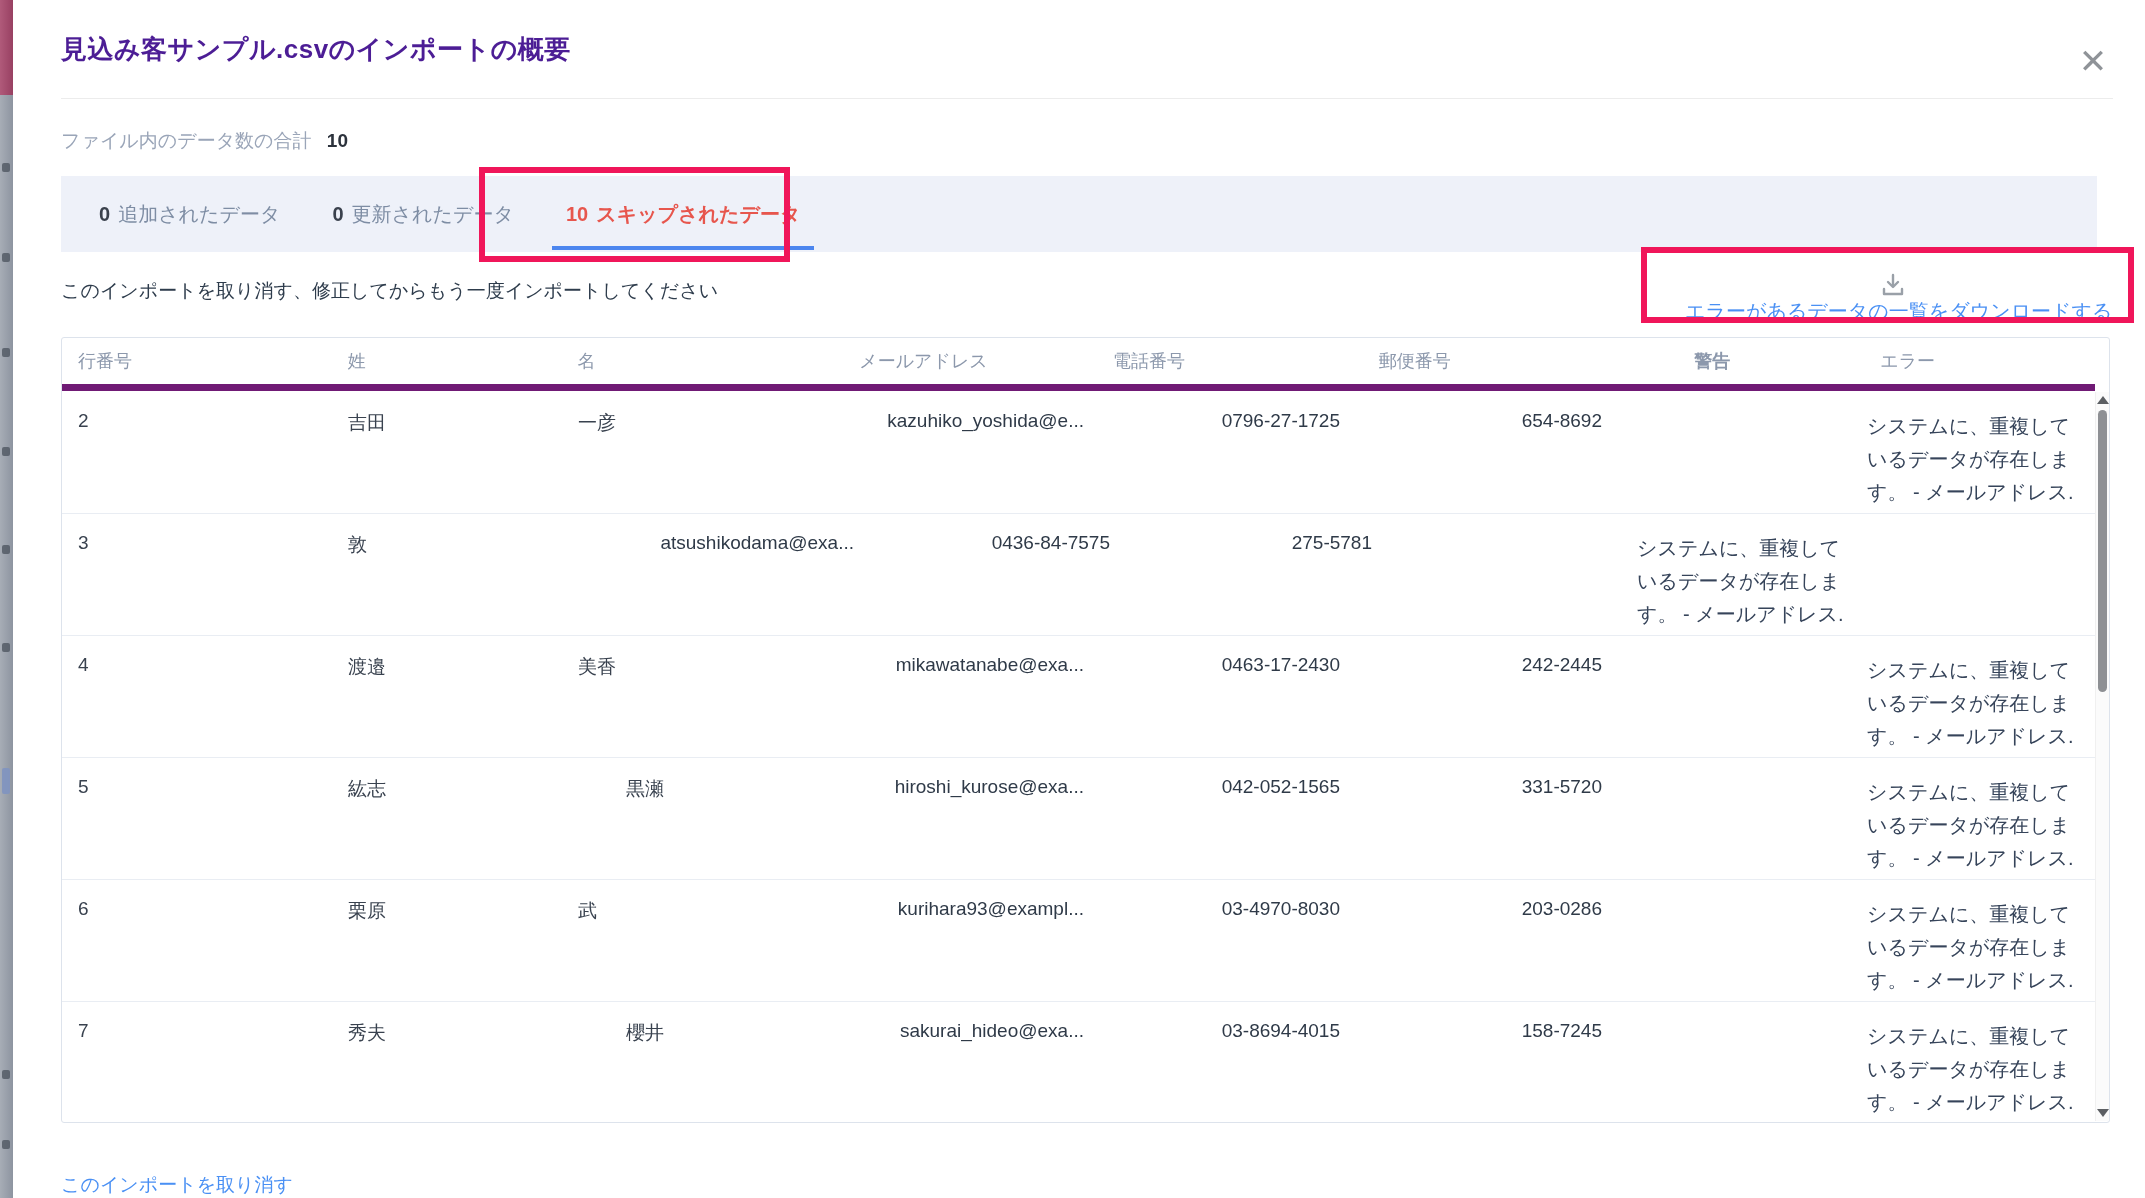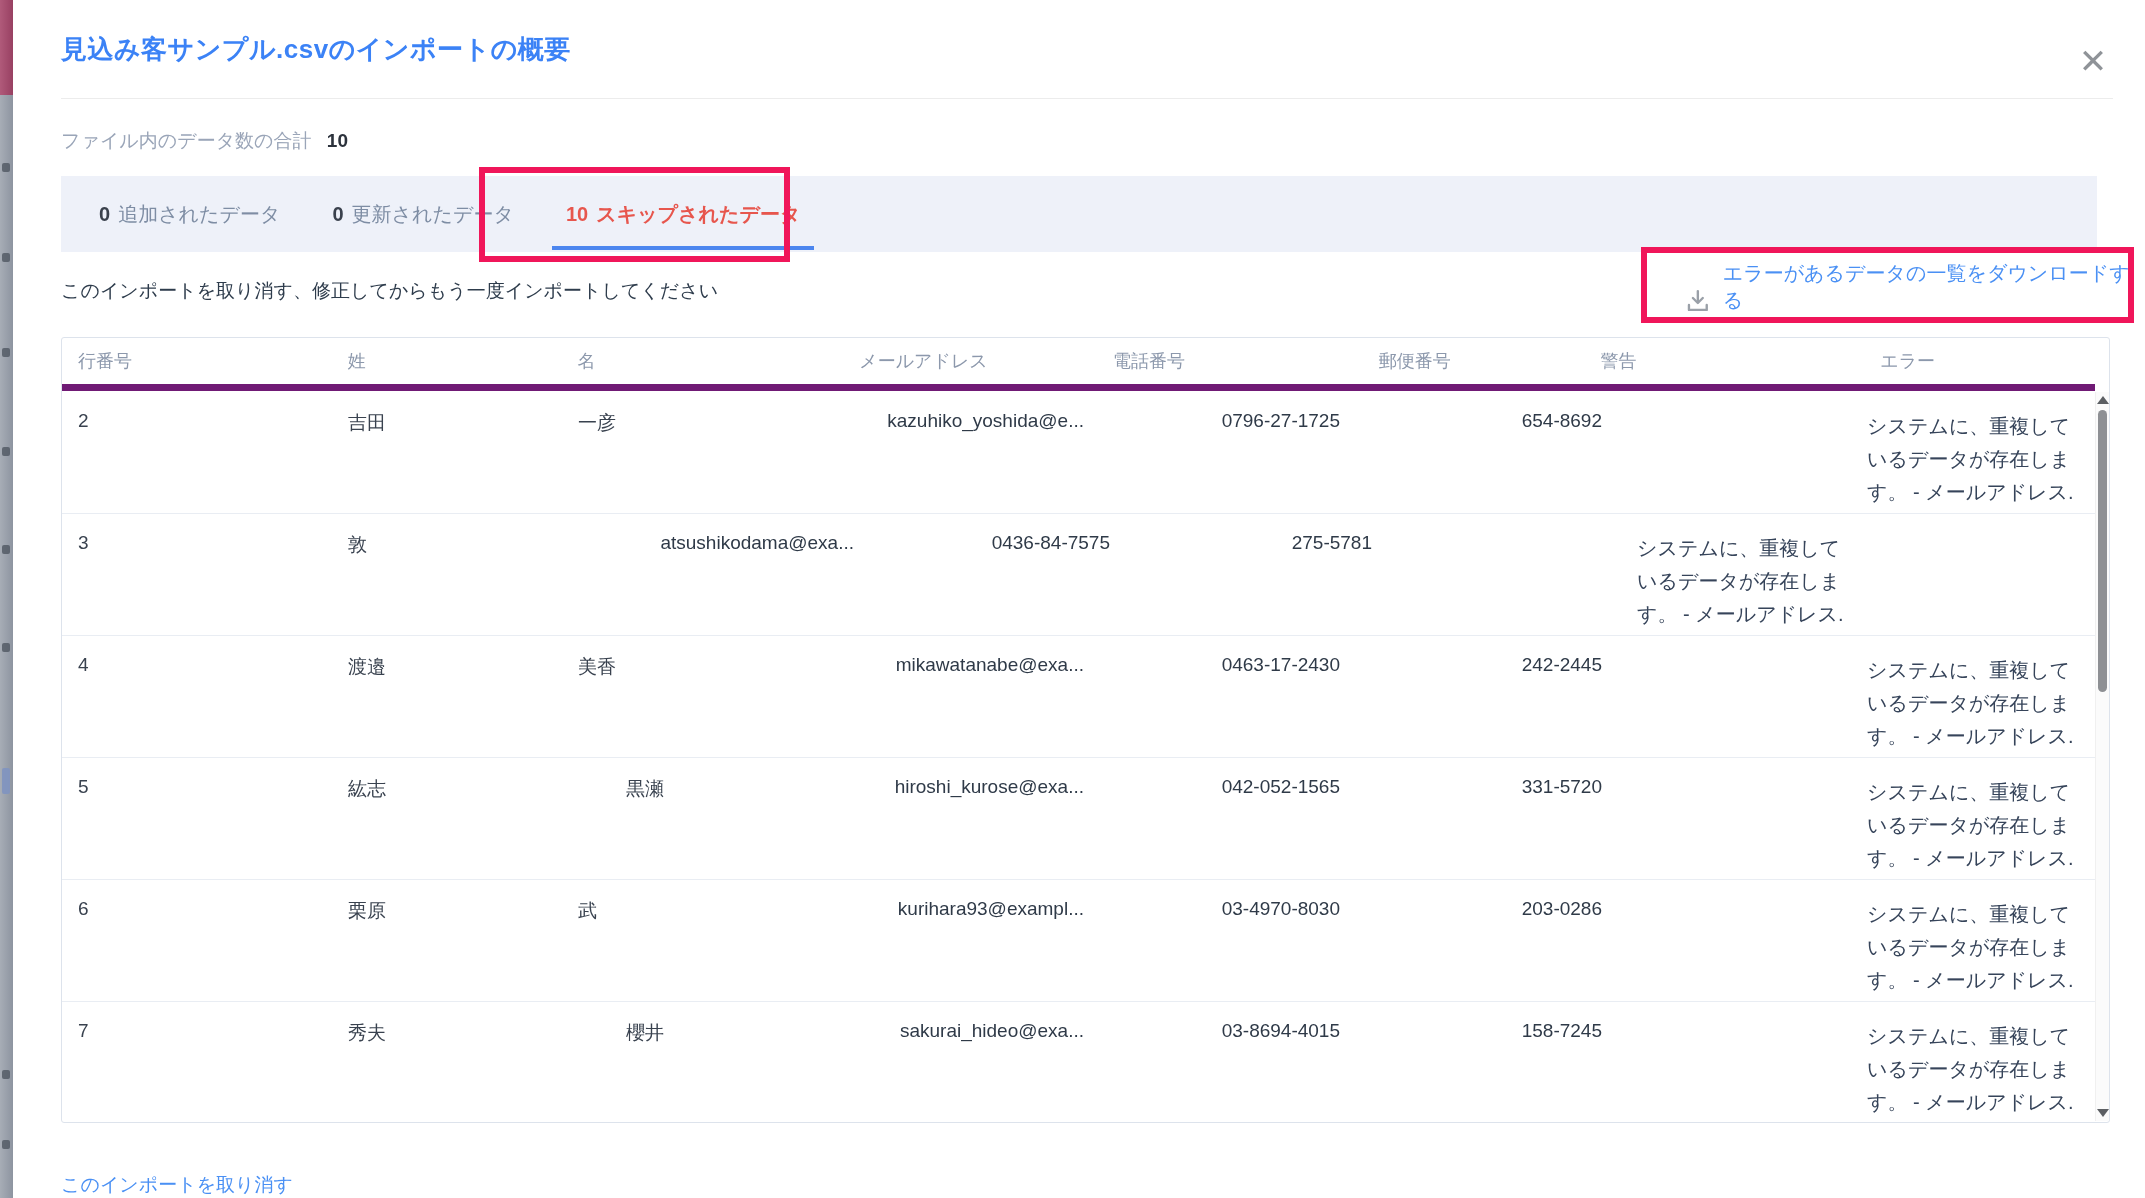--- a/index.html
+++ b/index.html
@@ -17,21 +17,21 @@
     background:linear-gradient(to right,#a7adb6,#8d94a0); z-index:1; }
   .edge-strip .edge-top { position:absolute; left:0; top:0; width:13px; height:95px;
     background:linear-gradient(to right,#b05a7a,#984062); }
   .edge-strip .mark { position:absolute; left:2px; width:8px; height:9px;
     background:#4a515c; border-radius:2px; opacity:.75; }
   .edge-strip .mark.blue { background:#7f93c0; height:26px; opacity:.9; }
 
   .modal { position:absolute; left:13px; top:0; right:0; bottom:0; background:#ffffff; z-index:2; }
 
   
-  .modal-title { position:absolute; left:48px; top:32px; font-size:26px; font-weight:bold; color:#3b82f6; letter-spacing:.5px; }
+  .modal-title { position:absolute; left:48px; top:32px; font-size:26px; font-weight:bold; color:#4c1d95; letter-spacing:.5px; }
   .close-btn { position:absolute; right:30px; top:40px; width:44px; height:44px;
     font-size:34px; line-height:42px; text-align:center; color:#8f9398; cursor:pointer; font-weight:300; }
   .title-divider { position:absolute; left:48px; right:32px; top:98px; height:1px; background:#ececec; }
 
   
   .total-line { position:absolute; left:48px; top:128px; font-size:19px; }
   .total-line .lbl { color:#9aa5b8; }
   .total-line .val { color:#2c323c; font-weight:bold; margin-left:10px; }
 
   
@@ -44,21 +44,21 @@
   .tab.active .count, .tab.active .lab { color:#e7564d; font-weight:bold; }
   .tab.active .underline { position:absolute; left:12px; right:12px; bottom:2px; height:4px; background:#4c86ef; }
 
   
   .annot { position:absolute; border:6px solid #f0165a; pointer-events:none; z-index:10; }
   .annot.tab-box { left:466px; top:167px; width:311px; height:95px; }
   .annot.dl-box { left:1628px; top:247px; width:493px; height:76px; }
 
   
   .instruction { position:absolute; left:48px; top:278px; font-size:19px; color:#2e3c4c; }
-  .download-link { position:absolute; left:1672px; top:260px; display:flex; align-items:flex-end; cursor:pointer; }
+  .download-link { position:absolute; left:1672px; top:272px; display:flex; align-items:center; cursor:pointer;flex-direction:column; }
   .download-link svg { display:block; margin-right:12px; }
   .download-link .txt { color:#4a90f4; font-size:20px; }
 
   
   .table-card { position:absolute; left:48px; top:337px; width:2049px; height:786px;
     border:1px solid #dde3ec; border-radius:3px; background:#fff; }
   .thead { position:absolute; left:0; top:0; right:14px; height:53px;
     border-bottom:7px solid #701a75; display:flex; align-items:center;
     font-size:18px; color:#8c98ac; }
   .tbody { position:absolute; left:0; top:54px; right:14px; bottom:0; overflow:hidden; }
@@ -72,21 +72,21 @@
   .c5 { width:256px; padding-left:14px; }
   .c6 { width:262px; padding-left:14px; }
   .c7 { width:180px; }
   .c8 { width:315px; padding-left:85px; }
   .h1 { width:262px; padding-left:16px; }
   .h2 { width:230px; padding-left:24px; }
   .h3 { width:278px; padding-left:24px; }
   .h4 { width:252px; padding-left:28px; }
   .h5 { width:256px; padding-left:30px; }
   .h6 { width:262px; padding-left:40px; }
-  .h7 { width:180px; text-align:left; padding-right:50px; }
+  .h7 { width:180px; text-align:right; padding-right:50px;font-weight:bold; }
   .h8 { width:315px; text-align:center; padding-right:60px; }
   .email-cell, .phone-cell, .postal-cell { color:#2f3a48;text-align:right; }
   .num-cell, .name-cell { color:#39424f; }
   .error-text { width:213px; font-size:20px; line-height:33px; color:#36445a; word-break:break-all; }
 
   
   .vscroll { position:absolute; top:54px; right:0; bottom:1px; width:14px;
     background:#fbfbfb; border-left:1px solid #f0f0f0; }
   .vscroll .arrow-up, .vscroll .arrow-down { position:absolute; left:1px; width:0; height:0;
     border-left:6px solid transparent; border-right:6px solid transparent; cursor:pointer; }

